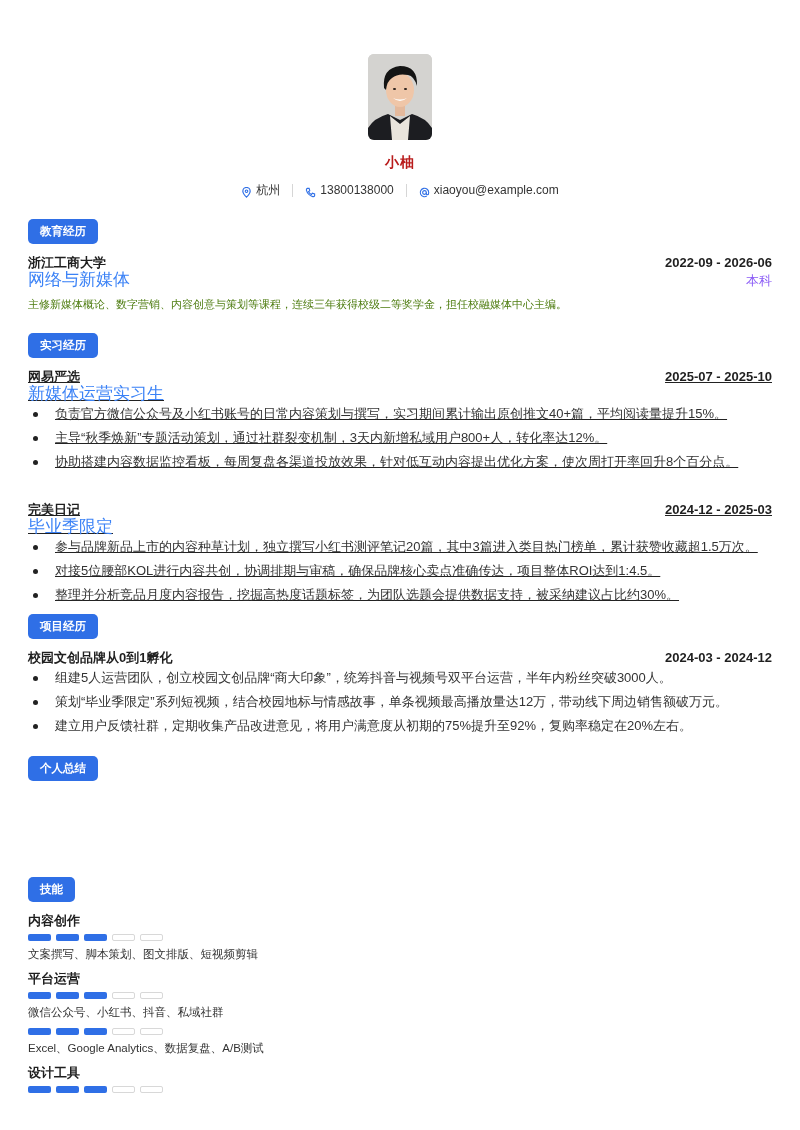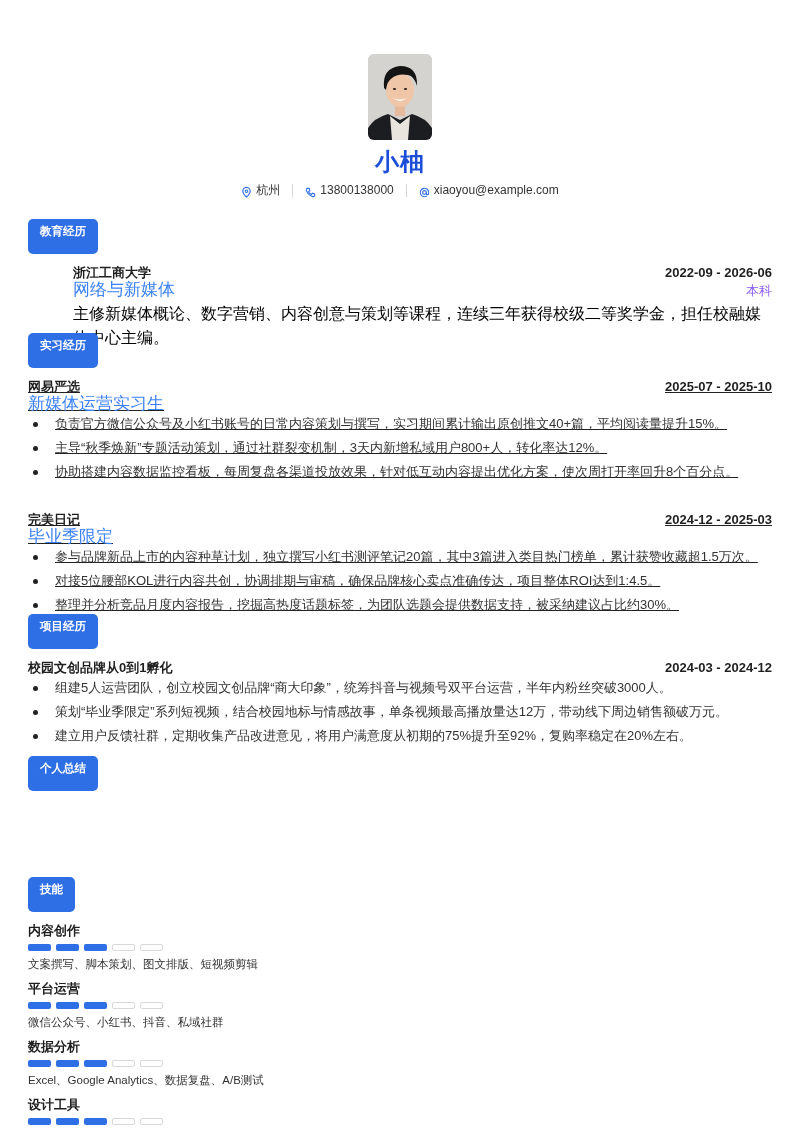--- a/index.html
+++ b/index.html
@@ -3,35 +3,35 @@
   <meta charset="utf-8">
   <style>
     * { box-sizing: border-box; margin: 0; padding: 0; }
     html, body { width: 800px; height: 1130px; background: #ffffff; overflow: hidden; }
     body { font-family: "Liberation Sans", "DejaVu Sans", sans-serif; color: #222; font-size: 13px; position: relative; }
     .page { position: absolute; left: 0; top: 0; width: 800px; height: 1130px; padding: 0 28px; }
 
     .header { position: absolute; left: 0; top: 54px; width: 800px; text-align: center; }
     .photo { width: 64px; height: 86px; margin: 0 auto; border-radius: 6px; overflow: hidden; background: #d3d2cf; position: relative; }
     .photo svg { display: block; }
-    .name { margin-top: 8px; font-size: 24px; font-weight: bold; color: #1d4ed8; line-height: 28px; letter-spacing: 1px; }
+    .name { margin-top: 8px; font-size: 14px; font-weight: bold; color: #b91c1c; line-height: 28px; letter-spacing: 1px; }
     .contacts { margin-top: 6px; display: flex; justify-content: center; align-items: center; font-size: 12px; color: #333; line-height: 16px; }
     .contact { display: flex; align-items: flex-end; gap: 4px; }
     .contact svg { width: 11px; height: 11px; }
     .sep { width: 1px; height: 13px; background: #d6d6d6; margin: 0 12px; }
 
-    .section-tag { display: inline-block; background: #2f6fe6; color: #fff; font-size: 11.5px; font-weight: bold; border-radius: 5px; padding: 0 12px; height: 35px; line-height: 25px; }
+    .section-tag { display: inline-block; background: #2f6fe6; color: #fff; font-size: 11.5px; font-weight: bold; border-radius: 5px; padding: 0 12px; height: 25px; line-height: 25px; }
 
     .abs { position: absolute; left: 28px; right: 28px; }
     .row { display: flex; justify-content: space-between; align-items: baseline; line-height: 17px; }
     .org { font-weight: bold; font-size: 13px; color: #1f1f1f; }
     .date { font-weight: bold; font-size: 13px; color: #1f1f1f; }
     .sub { font-size: 17px; color: #3b82f6; line-height: 17px; }
     .deg { font-size: 13px; color: #8b5cf6; }
-    .para { font-size: 16px; color: #000000; line-height: 24px; }
+    .para { font-size: 11px; color: #4d7c0f; line-height: 24px; }
     ul.bullets { list-style: none; }
     ul.bullets li { position: relative; padding-left: 27px; font-size: 13px; color: #333; line-height: 24px; }
     ul.bullets li::before { content: ""; position: absolute; left: 5px; top: 10px; width: 5px; height: 5px; border-radius: 50%; background: #222; }
 
     .skill-title { font-weight: bold; font-size: 13px; color: #1f1f1f; line-height: 17px; }
     .bars { display: flex; gap: 5px; margin-top: 5px; }
     .bar { width: 23px; height: 7px; border-radius: 2px; }
     .bar.on { background: #2f6fe6; }
     .bar.off { background: #fff; border: 1px solid #d8d8d8; }
     .skill-desc { font-size: 11.5px; color: #333; line-height: 16px; margin-top: 5px; }
@@ -77,21 +77,21 @@
             <circle cx="6" cy="6" r="2" fill="none" stroke="#2f6fe6" stroke-width="1.2"></circle>
             <path d="M8 6 L8 7 Q8 8.5 9.3 8.5 Q10.6 8.5 10.6 6 A4.6 4.6 0 1 0 8.5 9.9" fill="none" stroke="#2f6fe6" stroke-width="1.2"></path>
           </svg>
         <span>xiaoyou@example.com</span>
       </span>
     </div>
   </div>
 
   <div class="abs" style="top:219px;">
     <span class="section-tag">教育经历</span>
-    <div style="margin-top:10px;margin-left:45px;">
+    <div style="margin-top:10px;">
       <div class="row">
         <span class="org">浙江工商大学</span>
         <span class="date">2022-09 - 2026-06</span>
       </div>
       <div class="row">
         <span class="sub">网络与新媒体</span>
         <span class="deg">本科</span>
       </div>
       <div class="para" style="margin-top:3px;">主修新媒体概论、数字营销、内容创意与策划等课程，连续三年获得校级二等奖学金，担任校融媒体中心主编。</div>
     </div>
@@ -163,21 +163,20 @@
           <div class="bars">
             <span class="bar on"></span>
             <span class="bar on"></span>
             <span class="bar on"></span>
             <span class="bar off"></span>
             <span class="bar off"></span>
           </div>
           <div class="skill-desc">微信公众号、小红书、抖音、私域社群</div>
         </div>
         <div style="margin-bottom: 8px;">
-          <div class="skill-title">数据分析</div>
           <div class="bars">
             <span class="bar on"></span>
             <span class="bar on"></span>
             <span class="bar on"></span>
             <span class="bar off"></span>
             <span class="bar off"></span>
           </div>
           <div class="skill-desc">Excel、Google Analytics、数据复盘、A/B测试</div>
         </div>
         <div style="margin-bottom: 8px;">

